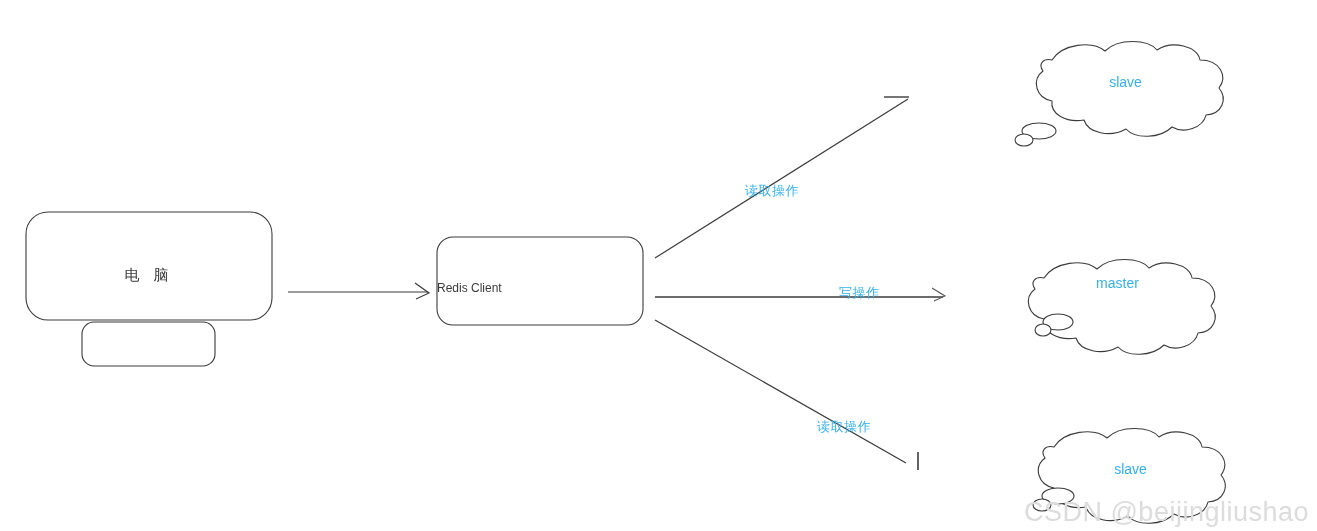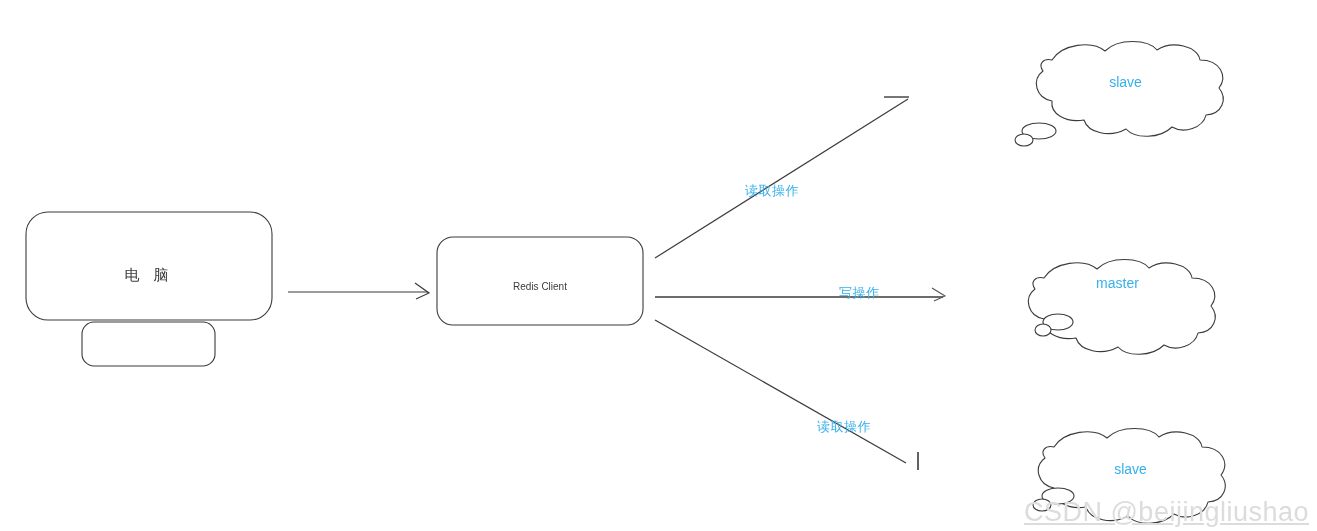--- a/index.html
+++ b/index.html
@@ -36,22 +36,21 @@
     width: 298px;
     text-align: center;
     font-size: 15px;
     letter-spacing: 5px;
     color: #3b3b3b;
   }
   .label-redis {
     left: 437px;
     top: 281px;
     width: 206px;
-    text-align: center;
-    font-size: 10px;
+    font-size: 12px;
     color: #3b3b3b;
   }
   .label-cloud {
     font-size: 14px;
     color: #35b0eb;
     text-align: center;
   }
   .label-cloud-top {
     left: 1048px;
     top: 74px;
@@ -88,21 +87,20 @@
   }
   .watermark {
     position: absolute;
     right: 8px;
     bottom: 3px;
     font-size: 27px;
     color: #dcdcdc;
     letter-spacing: 0.5px;
     white-space: nowrap;
     pointer-events: none;
-    text-decoration: underline;
   }
 </style>
 </head>
 <body>
 
 <div id="canvas">
 
   <svg id="diagram-svg" viewBox="0 0 1317 531">
 
     <g>

